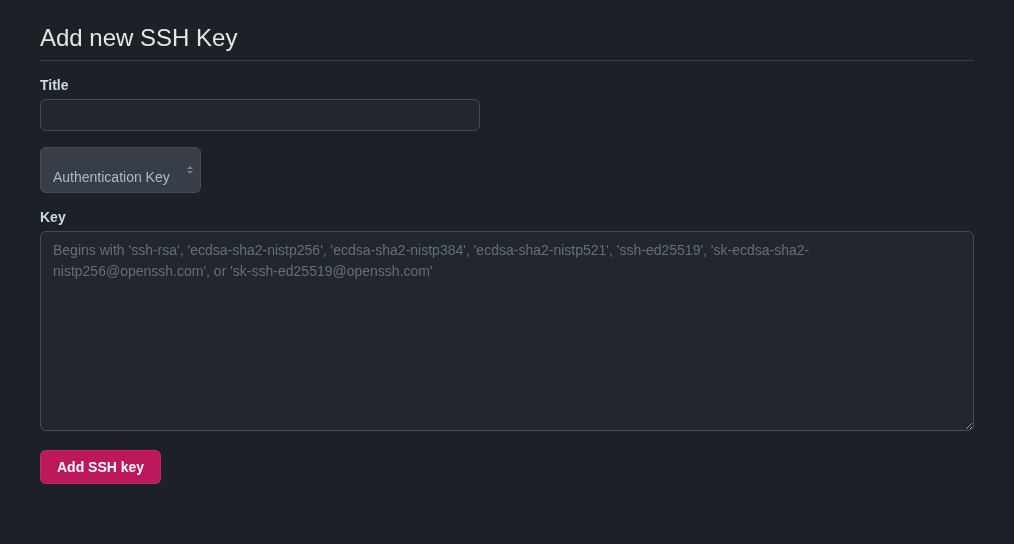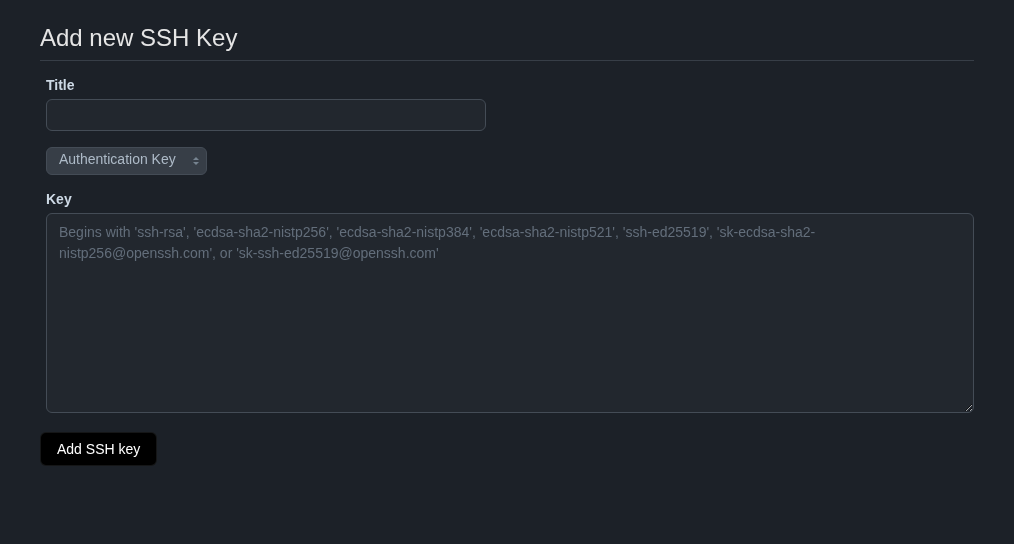--- a/index.html
+++ b/index.html
@@ -22,21 +22,20 @@
       font-weight: 400;
       margin-bottom: 8px;
     }
     .divider {
       border: none;
       border-bottom: 1px solid #373e47;
       margin-bottom: 16px;
     }
     .form-group {
       margin-bottom: 16px;
-      margin-left: 6px;
     }
     .form-label {
       display: block;
       font-weight: 600;
       font-size: 14px;
       color: #cdd9e5;
       margin-bottom: 6px;
     }
     .form-input {
       width: 440px;
@@ -50,21 +49,21 @@
       outline: none;
     }
     .select-wrapper {
       position: relative;
       display: inline-block;
     }
     .form-select {
       appearance: none;
       -webkit-appearance: none;
       -moz-appearance: none;
-      padding: 1px 30px 5px 12px;
+      padding: 19px 30px 5px 12px;
       font-size: 14px;
       line-height: 20px;
       color: #adbac7;
       background-color: #373e47;
       border: 1px solid #444c56;
       border-radius: 6px;
       outline: none;
       cursor: pointer;
     }
     .select-icon {
@@ -101,24 +100,24 @@
       resize: vertical;
       font-family: inherit;
     }
     .form-textarea::placeholder {
       color: #636e7b;
     }
     .btn-primary {
       display: inline-block;
       padding: 6px 16px;
       font-size: 14px;
-      font-weight: 400;
+      font-weight: 700;
       line-height: 20px;
       color: #ffffff;
-      background-color: #000000;
+      background-color: #be185d;
       border: 1px solid rgba(205, 217, 229, 0.1);
       border-radius: 6px;
       cursor: pointer;
       outline: none;
     }
   </style>
 </head>
 <body>
 
 

